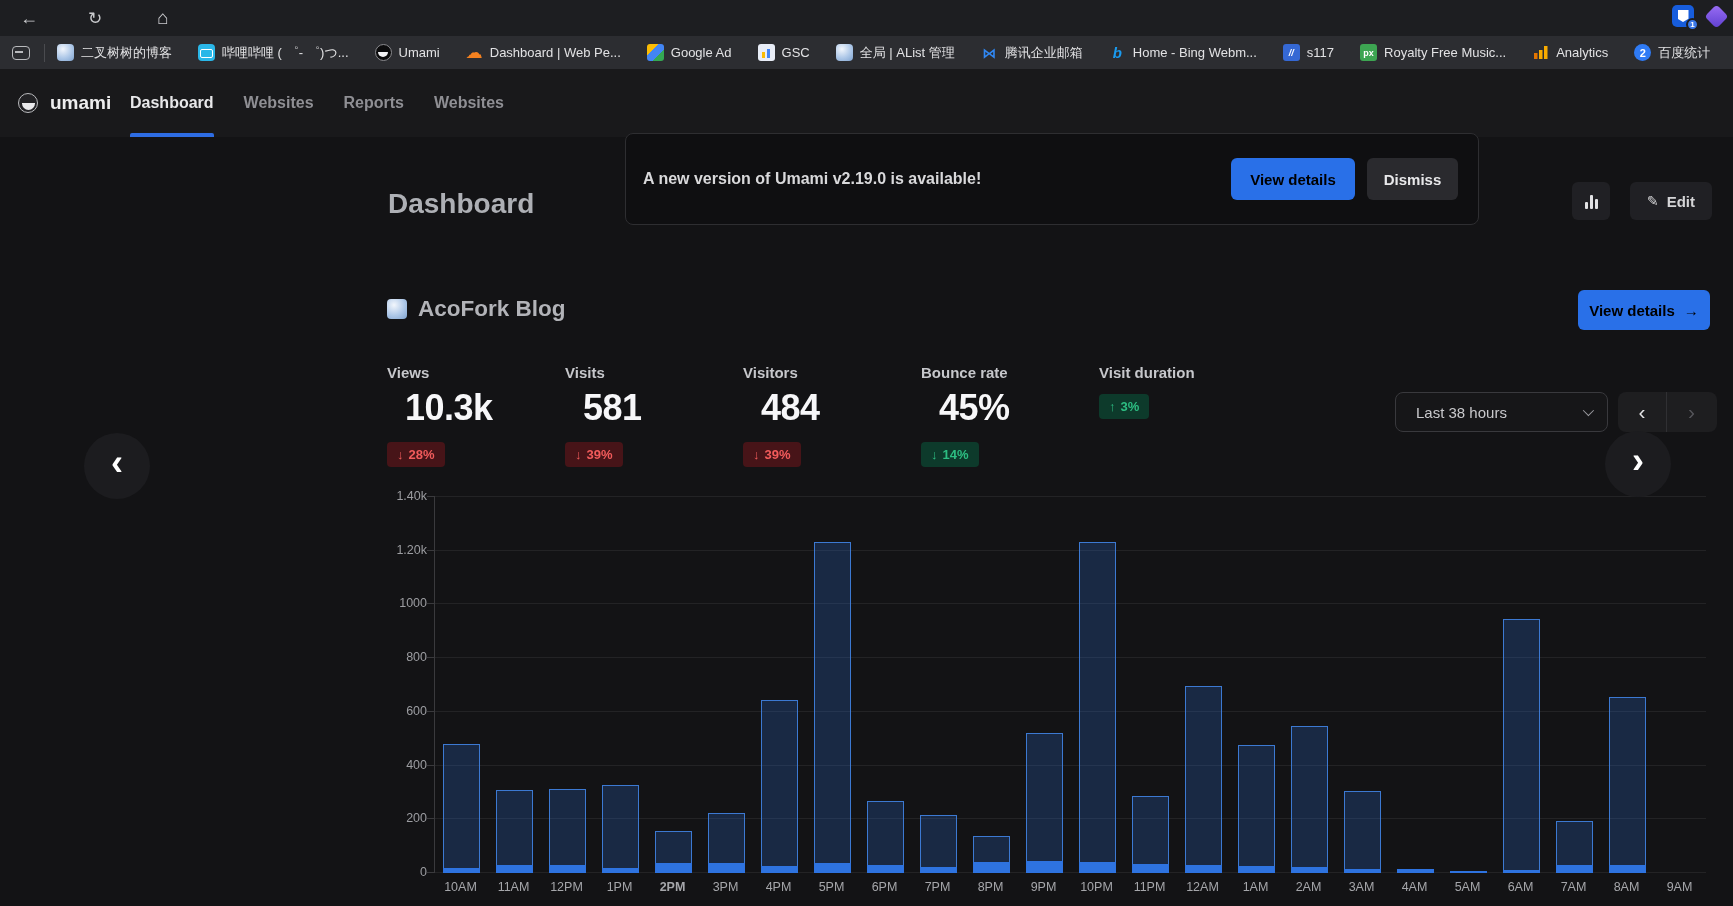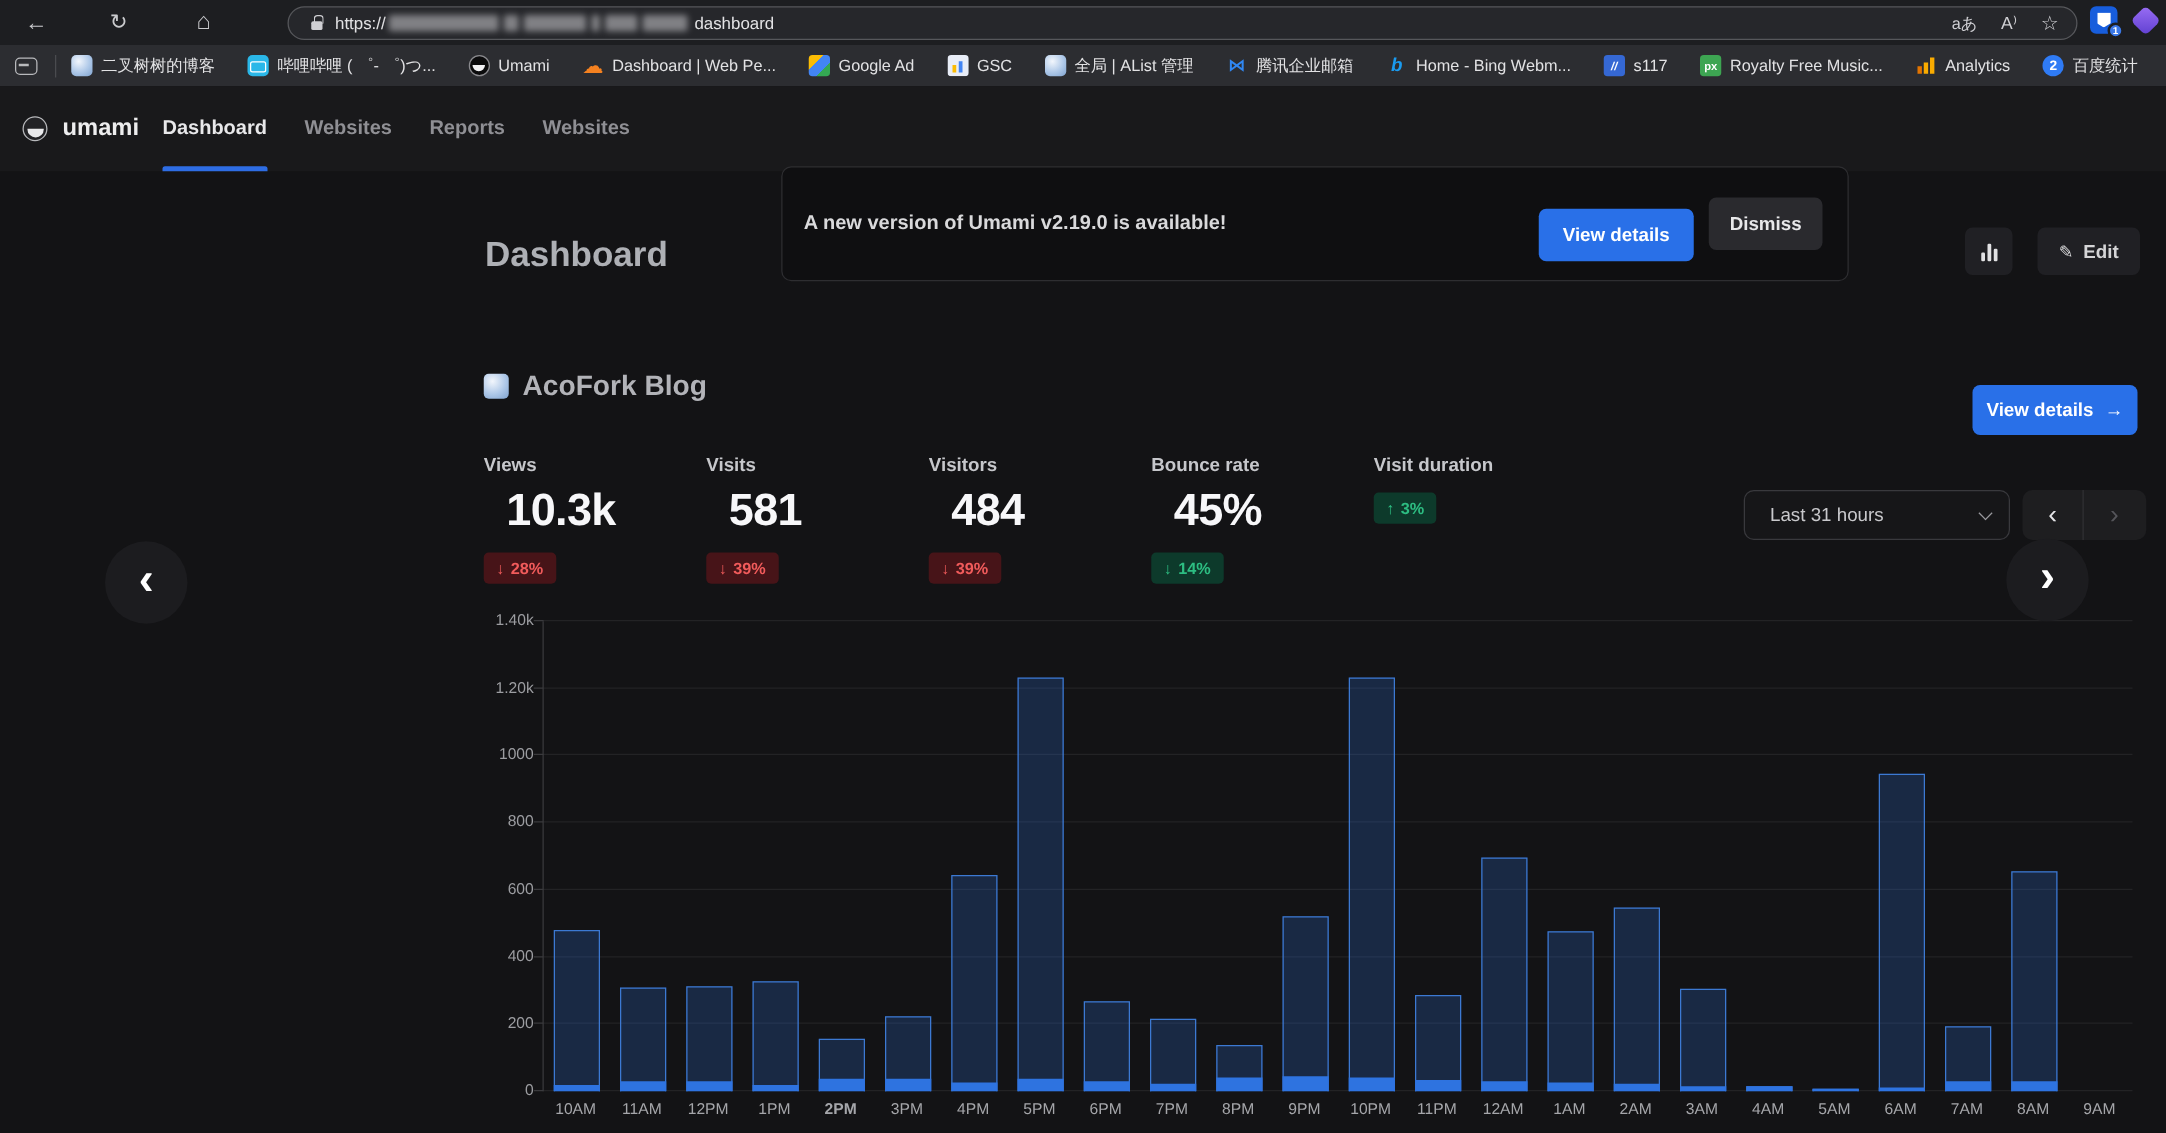--- a/index.html
+++ b/index.html
@@ -71,21 +71,21 @@
   .brand-name { font-size:19px; font-weight:bold; color:#ededee; }
   .nav { position:absolute; left:130px; top:0; height:68px; display:flex; gap:30px; }
   .nav-item { display:flex; align-items:center; font-size:16px; font-weight:bold; color:#8f8f94; cursor:pointer; position:relative; }
   .nav-item.active { color:#e8e8ea; }
   .nav-item.active::after { content:""; position:absolute; left:0; right:0; bottom:0; height:4px; background:#2e6de4; border-radius:2px 2px 0 0; }
   
   .banner { position:absolute; left:625px; top:133px; width:854px; height:92px; background:#0f0f11; border:1px solid #2e2e31; border-radius:8px; display:flex; align-items:center; padding:0 20px 0 17px; z-index:5; }
   .banner-msg { font-size:16px; font-weight:bold; color:#d9d9db; }
   .banner-spacer { flex:1; }
   .btn { border:none; border-radius:6px; font-family:inherit; font-size:15px; font-weight:bold; cursor:pointer; display:inline-flex; align-items:center; justify-content:center; }
-  .btn-blue { background:#2970e8; color:#ffffff;margin-top:18px; }
+  .btn-blue { background:#2970e8; color:#000000; }
   .btn-dark { background:#2a2a2e; color:#e8e8ea; }
   .banner .btn-blue { width:124px; height:42px; margin-right:12px; }
   .banner .btn-dark { width:91px; height:42px; }
   
   .page-title { position:absolute; left:388px; top:188px; font-size:28px; font-weight:bold; color:#aeb0b5; }
   .hdr-actions { position:absolute; left:1572px; top:182px; display:flex; gap:20px; }
   .icon-btn { width:38px; height:38px; background:#202024; border-radius:6px; display:flex; align-items:flex-end; justify-content:center; gap:2px; padding-bottom:11px; cursor:pointer; }
   .icon-btn i { display:block; width:3px; background:#e2e2e4; border-radius:1px; }
   .edit-btn { width:82px; height:38px; background:#202024; border-radius:6px; color:#d5d5d7; gap:8px; font-size:15px; font-weight:bold; }
   .pencil { font-size:14px; color:#d5d5d7; }
@@ -127,39 +127,20 @@
   .big-left { left:84px; top:433px; }
   .big-right { left:1605px; top:431px; }
 </style>
 </head>
 <body>
 
 <div class="topbar">
   <span class="tb-icon tb-back"></span>
   <span class="tb-icon tb-refresh"></span>
   <span class="tb-icon tb-home"></span>
-  <div class="addrbar">
-    <span class="lock"></span>
-    <span class="url-text">https://</span>
-    <span class="redacted">
-      <i class="rb" style="width:88px"></i>
-        <i class="rb" style="width:12px"></i>
-        <i class="rb" style="width:50px"></i>
-        <i class="rb" style="width:7px"></i>
-        <i class="rb" style="width:26px"></i>
-        <i class="rb" style="width:36px"></i>
-    </span>
-    <span class="url-text">dashboard</span>
-    <span class="addr-spacer"></span>
-    <span class="addr-right">
-      <span>aあ</span>
-      <span class="readaloud">A⁾</span>
-      <span class="icon-star"></span>
-    </span>
-  </div>
   <div class="ext-area">
     <span class="ext-bw">
       <span class="ext-badge">1</span>
     </span>
     <span class="ext-purple"></span>
   </div>
 </div>
 
 <div class="bookmarksbar">
   <span class="sb-toggle"></span>
@@ -279,21 +260,21 @@
         <span>↓</span>
         <span>14%</span>
       </div></div>
     <div class="metric"><div class="m-label">Visit duration</div><div class="m-badge pos">
         <span>↑</span>
         <span>3%</span>
       </div></div>
   </div>
 
 <div class="range-select">
-  <span class="range-label">Last 31 hours</span>
+  <span class="range-label">Last 38 hours</span>
   <span class="chev"></span>
 </div>
 <div class="pager-group">
   <span class="pg-btn pg-prev">‹</span>
   <span class="pg-btn pg-next">›</span>
 </div>
 
 <div class="ylabels">
     <div class="ylabel" style="top: 368px;">0</div>
     <div class="ylabel" style="top: 314.286px;">200</div>

